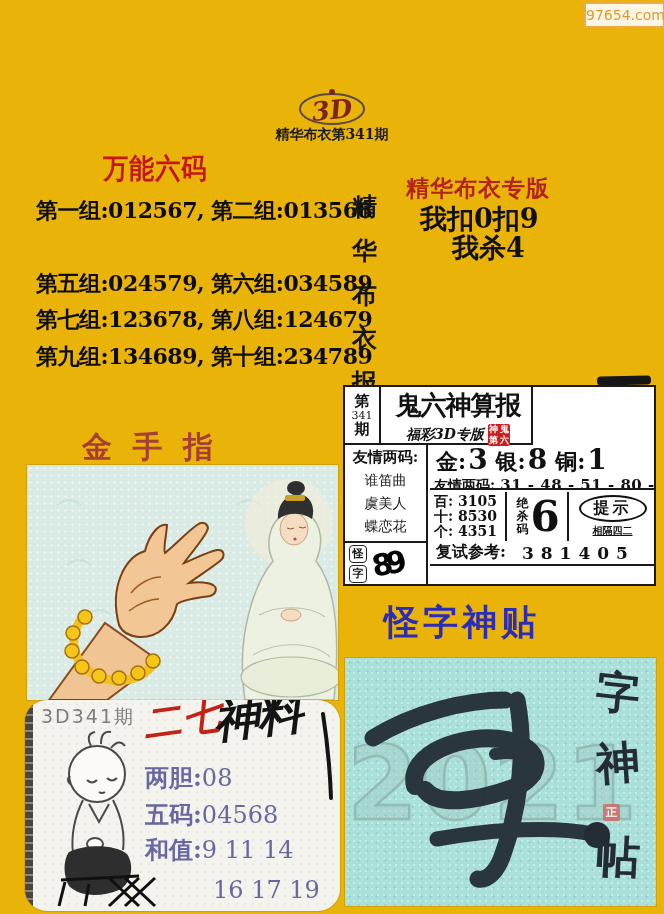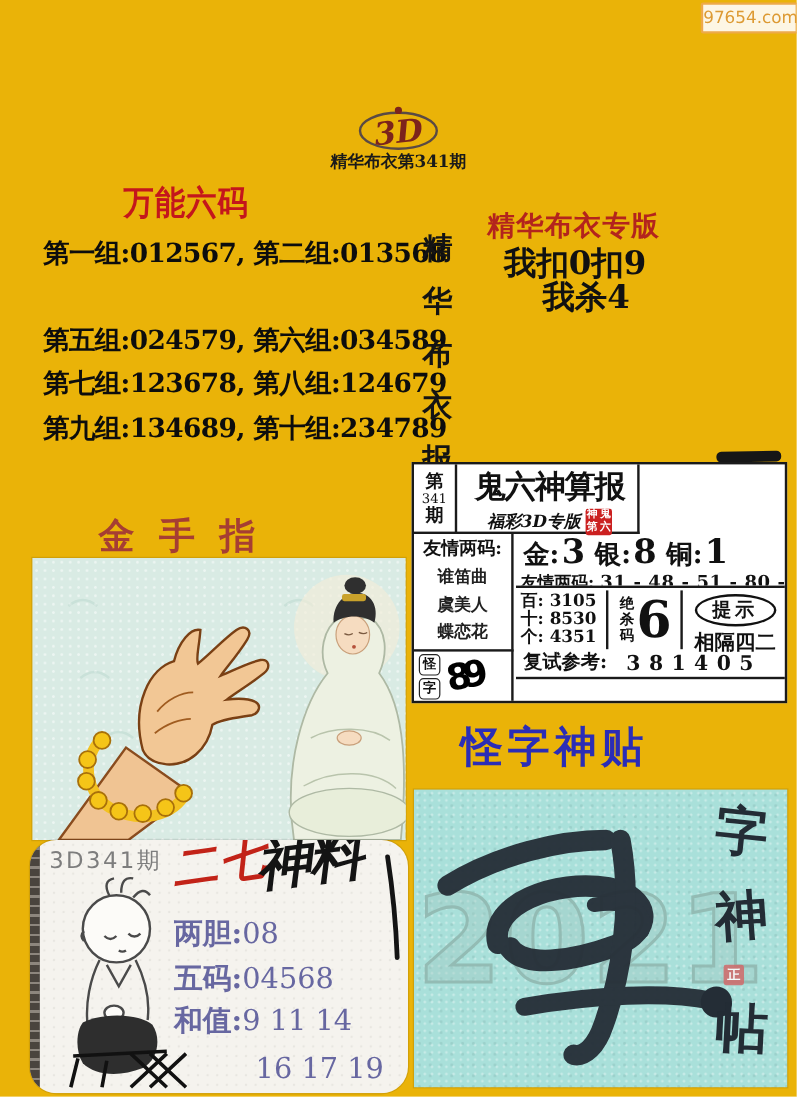--- a/index.html
+++ b/index.html
@@ -41,21 +41,21 @@
   .g6-issue .big{font-size:15px;font-weight:bold;}
   .g6-issue .num{font-size:11px;}
   .g6-titlebox{left:38px;top:0;width:150px;height:58px;text-align:center;}
   .g6-title{font-size:26px;font-weight:bold;white-space:nowrap;margin-top:1px;letter-spacing:-1px;}
   .g6-subrow{display:flex;align-items:center;justify-content:center;gap:4px;margin-top:1px;}
   .g6-subtitle{font-size:14px;font-weight:bold;font-style:italic;white-space:nowrap;}
   .g6-seal{width:22px;height:22px;background:#cb2020;border-radius:2px;display:grid;
            grid-template-columns:1fr 1fr;color:#fff;font-size:9px;font-weight:bold;line-height:11px;text-align:center;}
   .g6-col1{left:0;top:58px;width:83px;height:96px;border-right:2px solid #1a1a1a;text-align:center;padding-top:3px;}
   .g6-koujue{font-size:15px;font-weight:bold;white-space:nowrap;}
-  .g6-kline{font-size:14px;margin-top:5px;font-weight:bold;color:#222;}
+  .g6-kline{font-size:14px;margin-top:5px;font-weight:normal;color:#222;}
   .g6-col1b{left:0;top:154px;width:83px;height:43px;border-right:2px solid #1a1a1a;border-top:2px solid #1a1a1a;
             display:flex;align-items:center;gap:5px;padding-left:4px;}
   .gz-stack{display:flex;flex-direction:column;gap:2px;}
   .gz-box{width:16px;height:16px;border:1.5px solid #222;border-radius:4px;font-size:11px;font-weight:bold;
           display:flex;align-items:center;justify-content:center;}
   .gz-glyph{font-family:"DejaVu Sans",sans-serif;font-weight:900;font-size:30px;letter-spacing:-7px;
             transform:rotate(-10deg);color:#000;padding-right:6px;}
   .g6-rowA{left:85px;top:58px;width:224px;height:45px;border-bottom:2px solid #1a1a1a;overflow:hidden;}
   .g6-metals{display:flex;align-items:baseline;gap:8px;padding-left:6px;margin-top:-2px;white-space:nowrap;}
   .g6-metals .ml{font-size:22px;font-weight:bold;}
@@ -65,21 +65,21 @@
   .g6-friends .fv{font-size:15px;font-weight:bold;letter-spacing:.5px;}
   .g6-c1{left:85px;top:105px;width:77px;height:49px;border-right:2px solid #1a1a1a;padding:2px 4px 0 4px;}
   .g6-pos{font-size:14px;font-weight:bold;line-height:15px;white-space:nowrap;}
   .g6-c2{left:164px;top:105px;width:60px;height:49px;border-right:2px solid #1a1a1a;
          display:flex;align-items:center;justify-content:center;gap:2px;}
   .g6-jsm{display:flex;flex-direction:column;font-size:12px;font-weight:bold;line-height:13px;}
   .g6-jsmv{font-size:42px;font-weight:bold;line-height:42px;}
   .g6-c3{left:226px;top:105px;width:83px;height:49px;text-align:center;}
   .g6-oval{margin:3px auto 0 auto;width:64px;height:23px;border:2px solid #111;border-radius:50%;
            display:flex;align-items:center;justify-content:center;font-size:16px;font-weight:bold;letter-spacing:3px;}
-  .g6-tip{font-size:17px;font-weight:bold;margin-top:2px;}
+  .g6-tip{font-size:10px;font-weight:bold;margin-top:2px;text-decoration:underline;}
   .g6-rowD{left:85px;top:154px;width:224px;height:25px;border-bottom:2px solid #1a1a1a;
            display:flex;align-items:center;}
   .g6-fl{font-size:16px;font-weight:bold;padding-left:6px;}
   .g6-fv{font-size:17px;font-weight:bold;letter-spacing:7px;margin-left:16px;}
   .smudge{left:597px;top:376px;width:54px;height:9px;background:#161616;border-radius:4px;transform:rotate(-1deg);}
 
   
   .jsz-title{left:82px;top:427px;font-size:30px;font-weight:bold;color:#a63e33;word-spacing:10px;}
   .photo{box-shadow:0 0 0 1px rgba(0,0,0,.10);}
   .jsz-img{left:27px;top:465px;width:311px;height:235px;background:#d9ebe4;

